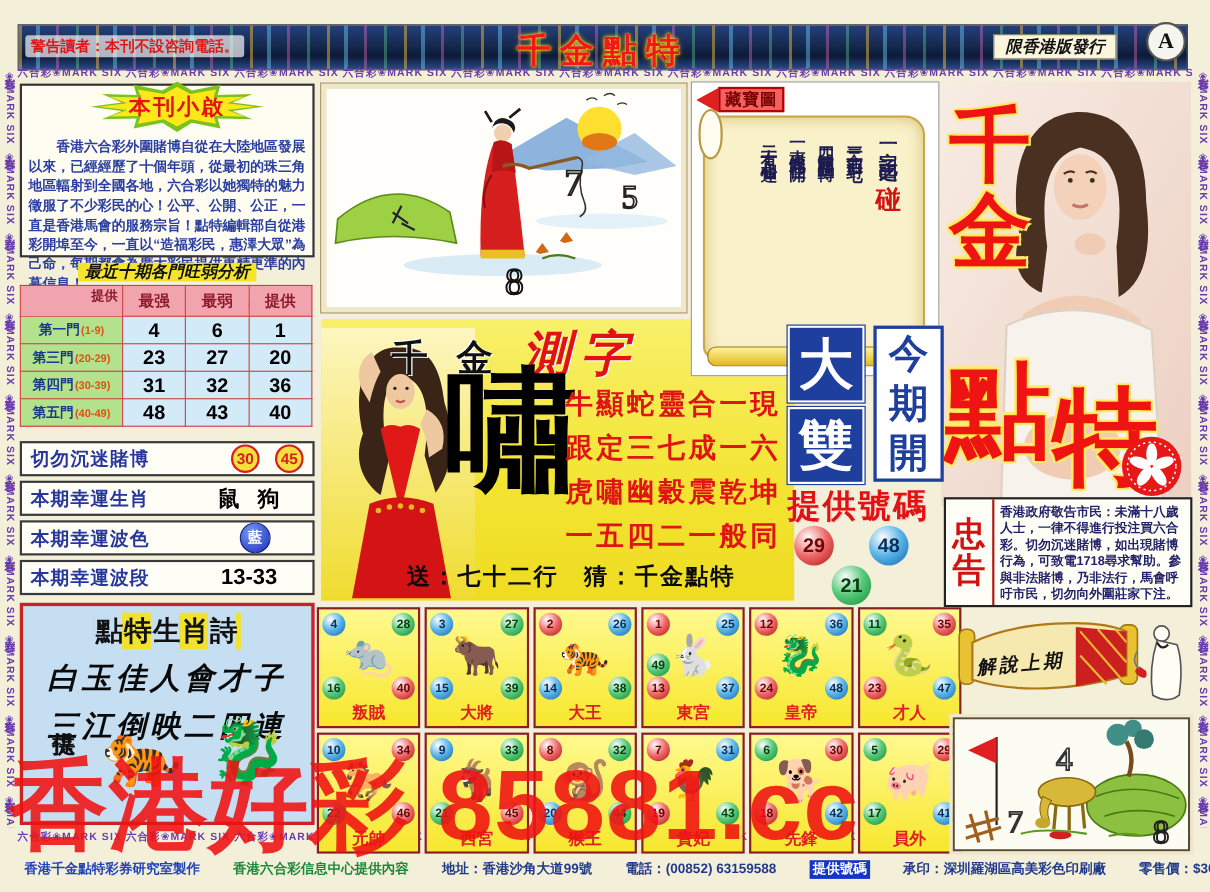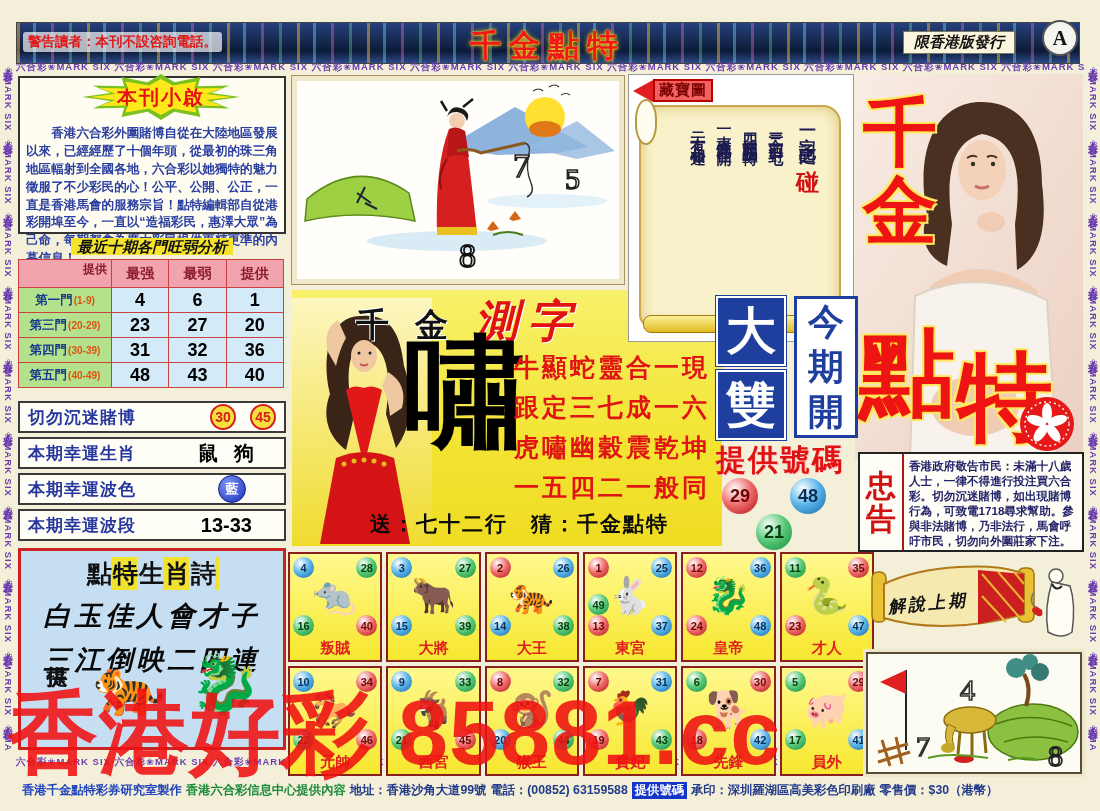--- a/index.html
+++ b/index.html
@@ -148,21 +148,21 @@
   #advice-chars span{color:#d01212;font-size:30px;font-weight:900;line-height:1.05;
     font-family:"Liberation Serif","DejaVu Serif",serif;}
   #advice-text{flex:1;font-size:11.6px;line-height:1.3;color:#23236a;padding:4px 5px;font-weight:bold;}
   
   #explain{left:866px;top:554px;width:214px;height:96px;}
   #explain-label{position:absolute;left:22px;top:38px;font-size:17px;font-weight:900;color:#111;
     font-style:italic;transform:rotate(-5deg);letter-spacing:3px;font-family:"Liberation Serif",serif;}
   #paint2{left:866px;top:652px;width:216px;height:122px;background:#fdfcf3;border:2px solid #5a4a3a;
     outline:3px solid #efe7c9;}
   
-  #footer{position:absolute;left:22px;top:782px;width:1060px;display:flex;gap:4px;white-space:nowrap;
+  #footer{position:absolute;left:22px;top:782px;width:1060px;display:flex;gap:30px;white-space:nowrap;
     font-size:12.3px;font-weight:bold;z-index:2;}
   .f-made{color:#2244bb;} .f-content{color:#1a8a3a;} .f-plain{color:#223a8a;}
   .f-hl{background:#1535c8;color:#fff;padding:0 3px;}
   #watermark{position:absolute;left:8px;top:688px;font-size:90px;font-weight:900;color:#ef1212;opacity:.88;
     letter-spacing:1px;z-index:40;white-space:nowrap;line-height:1;}
   svg text{font-family:"Liberation Serif","DejaVu Serif",serif;}
 </style>
 </head>
 <body>
 

